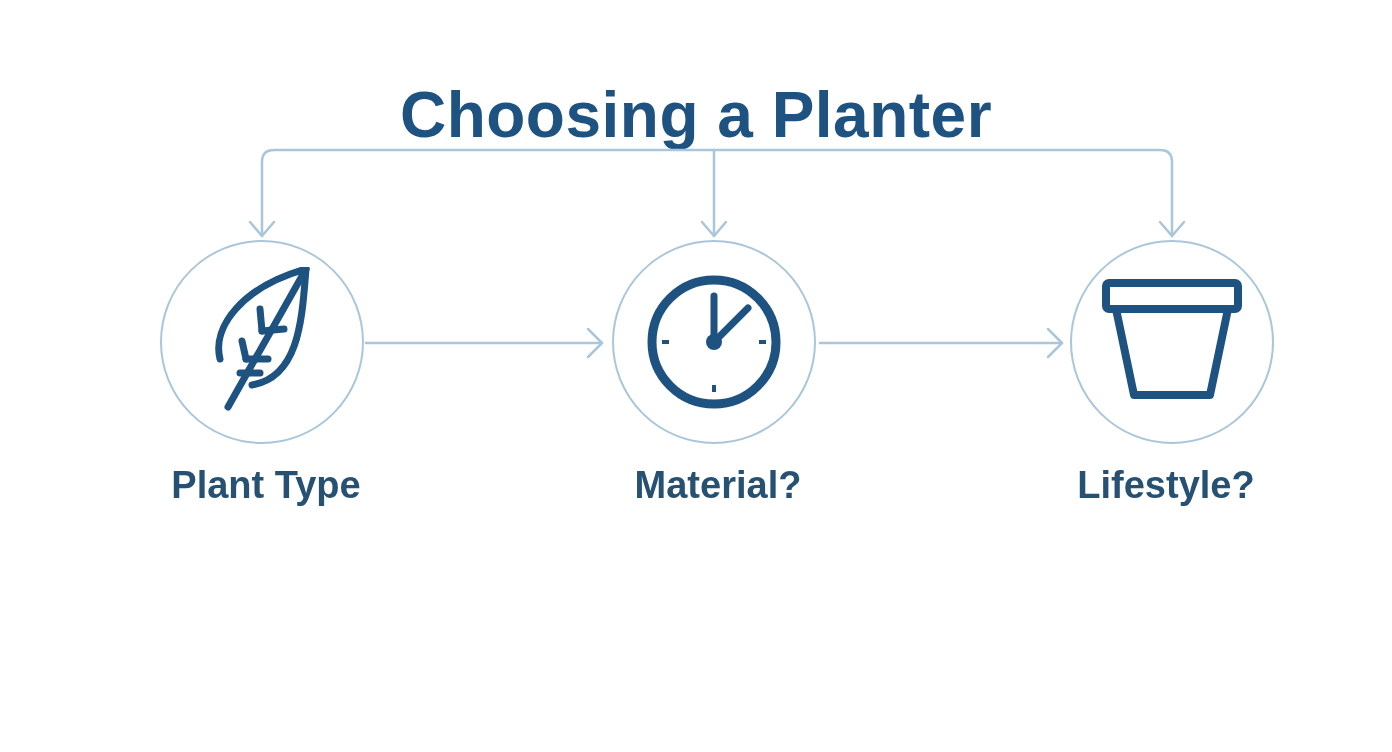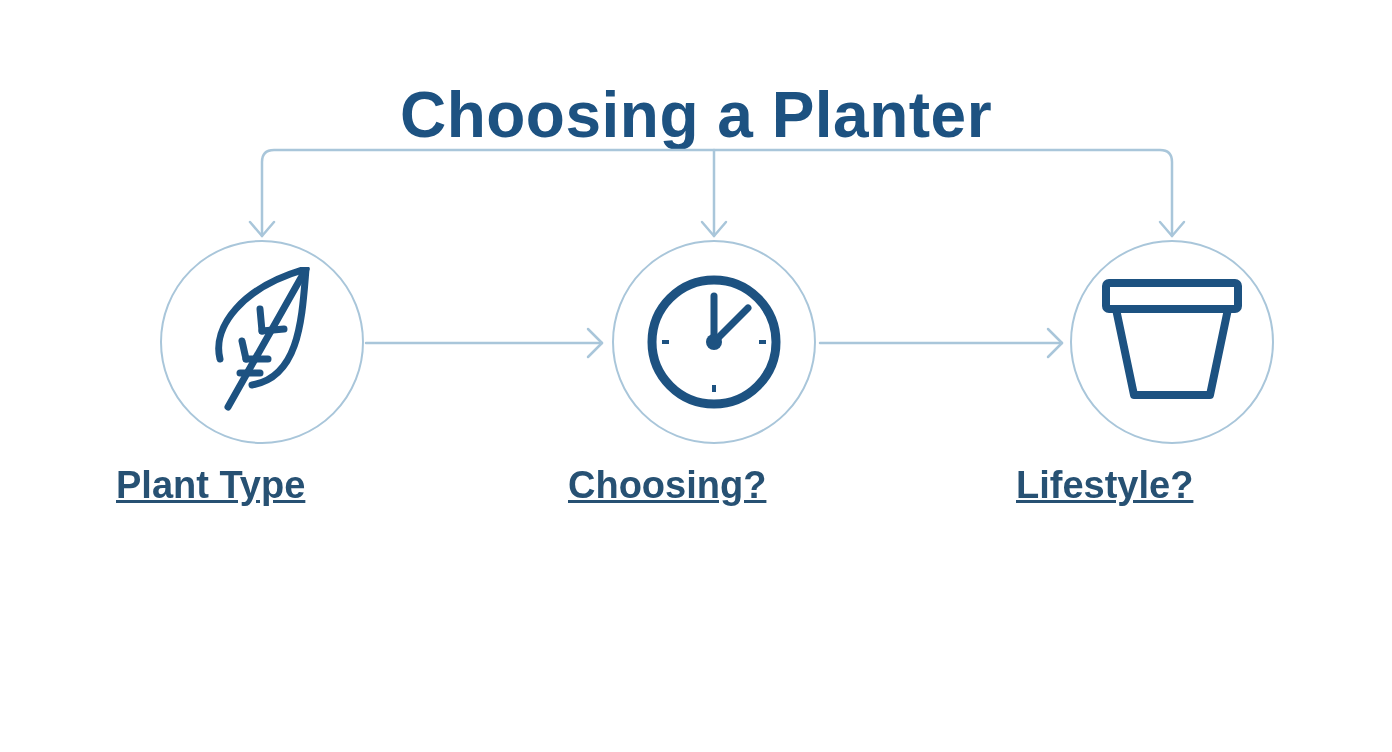--- a/index.html
+++ b/index.html
@@ -11,22 +11,22 @@
     position: absolute; left: 0; width: 1392px; top: 58px; text-align: center;
     font-size: 64px; font-weight: bold; color: #1d5281; letter-spacing: 0.5px; margin-top: 20px;
   }
   #connectors { position: absolute; left: 0; top: 0; }
   .node-circle {
     position: absolute; width: 204px; height: 204px; border-radius: 50%;
     border: 2px solid #a9c6da; box-sizing: border-box; background: #fff;
     display: flex; align-items: center; justify-content: center;
   }
   .node-label {
-    position: absolute; width: 300px; 
-    font-size: 38px; font-weight: bold; color: #275173; text-decoration: underline;
+    position: absolute; width: 300px; text-align: center;
+    font-size: 38px; font-weight: bold; color: #275173;
   }
 </style>
 </head>
 <body>
 
 <div id="title">Choosing a Planter</div>
 
 <svg id="connectors" width="1392" height="752">
   <g fill="none" stroke="#a9c6da" stroke-width="2.5" stroke-linecap="round" stroke-linejoin="round">
 
@@ -67,21 +67,21 @@
       <line x1="70" y1="70" x2="104" y2="36"></line>
     </g>
     <circle cx="70" cy="70" r="8" fill="#1d5281"></circle>
     <g stroke="#1d5281" stroke-width="4">
       <line x1="18" y1="70" x2="25" y2="70"></line>
       <line x1="115" y1="70" x2="122" y2="70"></line>
       <line x1="70" y1="113" x2="70" y2="120"></line>
     </g>
   </svg>
 </div>
-<div class="node-label" style="left:568px; top:464px;">Choosing?</div>
+<div class="node-label" style="left:568px; top:464px;">Material?</div>
 
 <div class="node-circle" style="left:1070px; top:240px;">
   <svg width="144" height="130" viewBox="0 0 144 130">
     <g fill="none" stroke="#1d5281" stroke-width="8" stroke-linejoin="round">
       <rect x="6" y="6" width="132" height="26" rx="3"></rect>
       <path d="M16 32 L34 118 L110 118 L128 32"></path>
     </g>
   </svg>
 </div>
 <div class="node-label" style="left:1016px; top:464px;">Lifestyle?</div>

